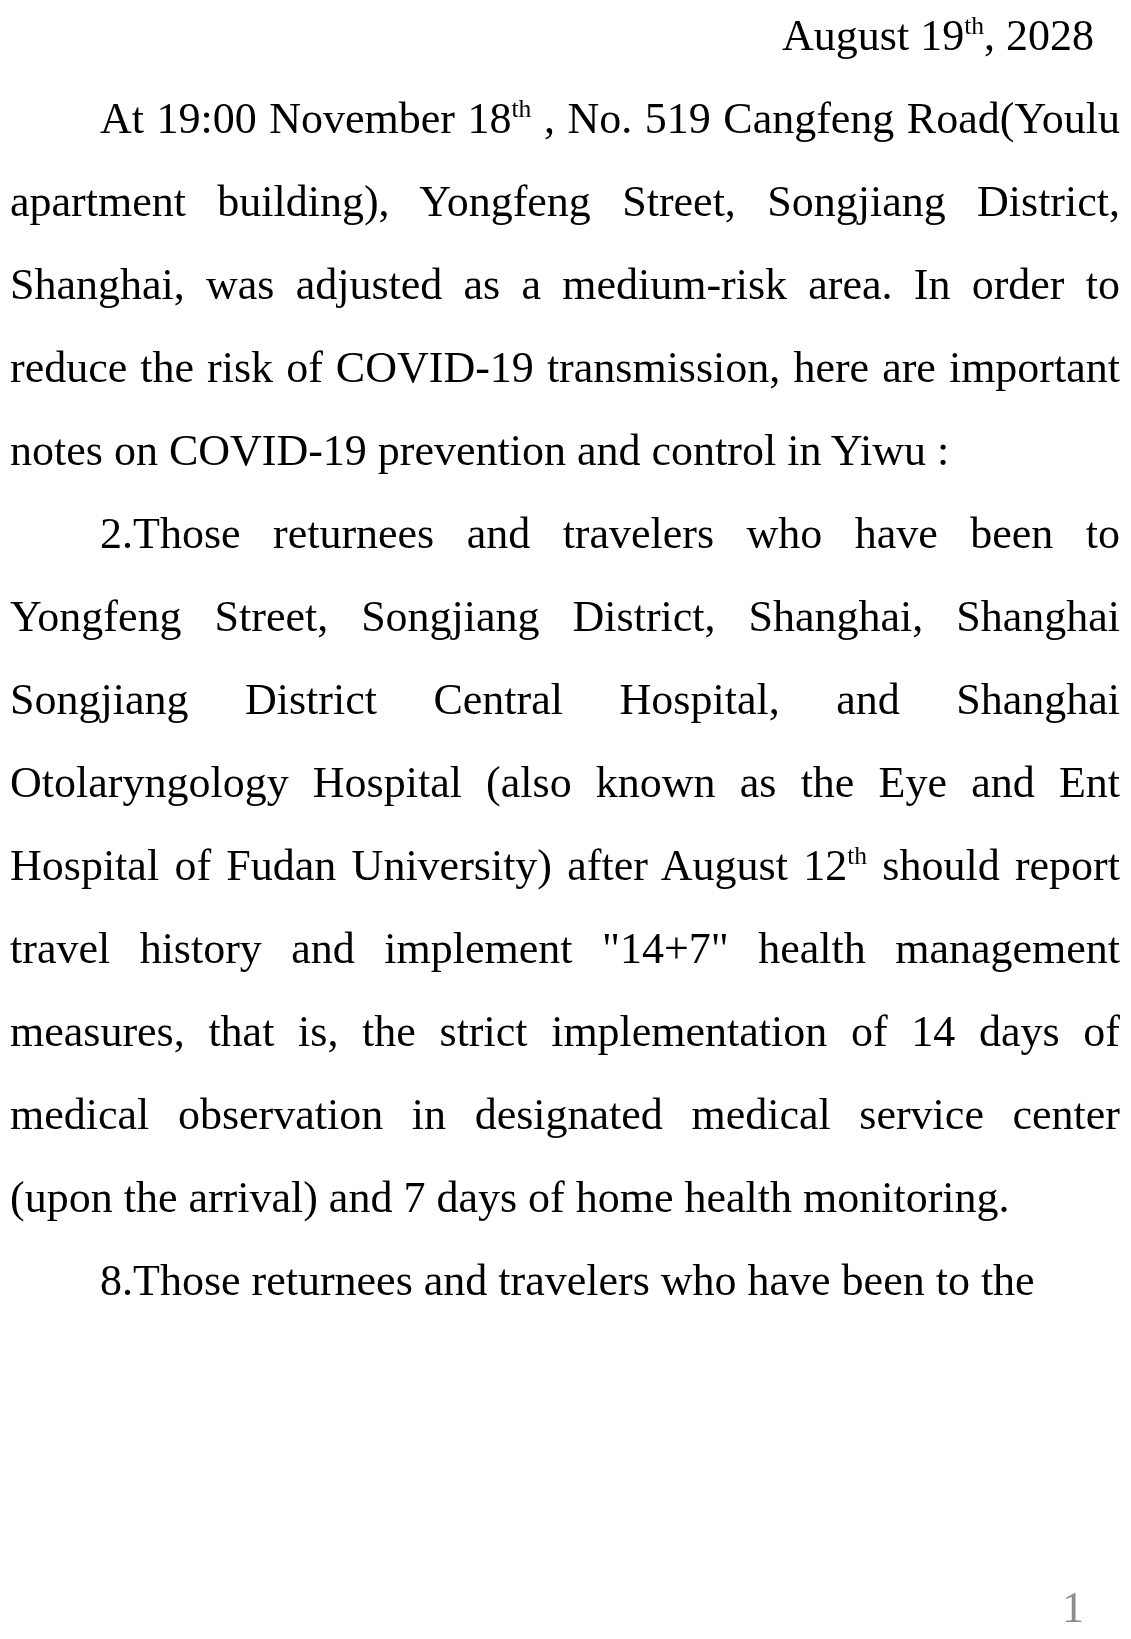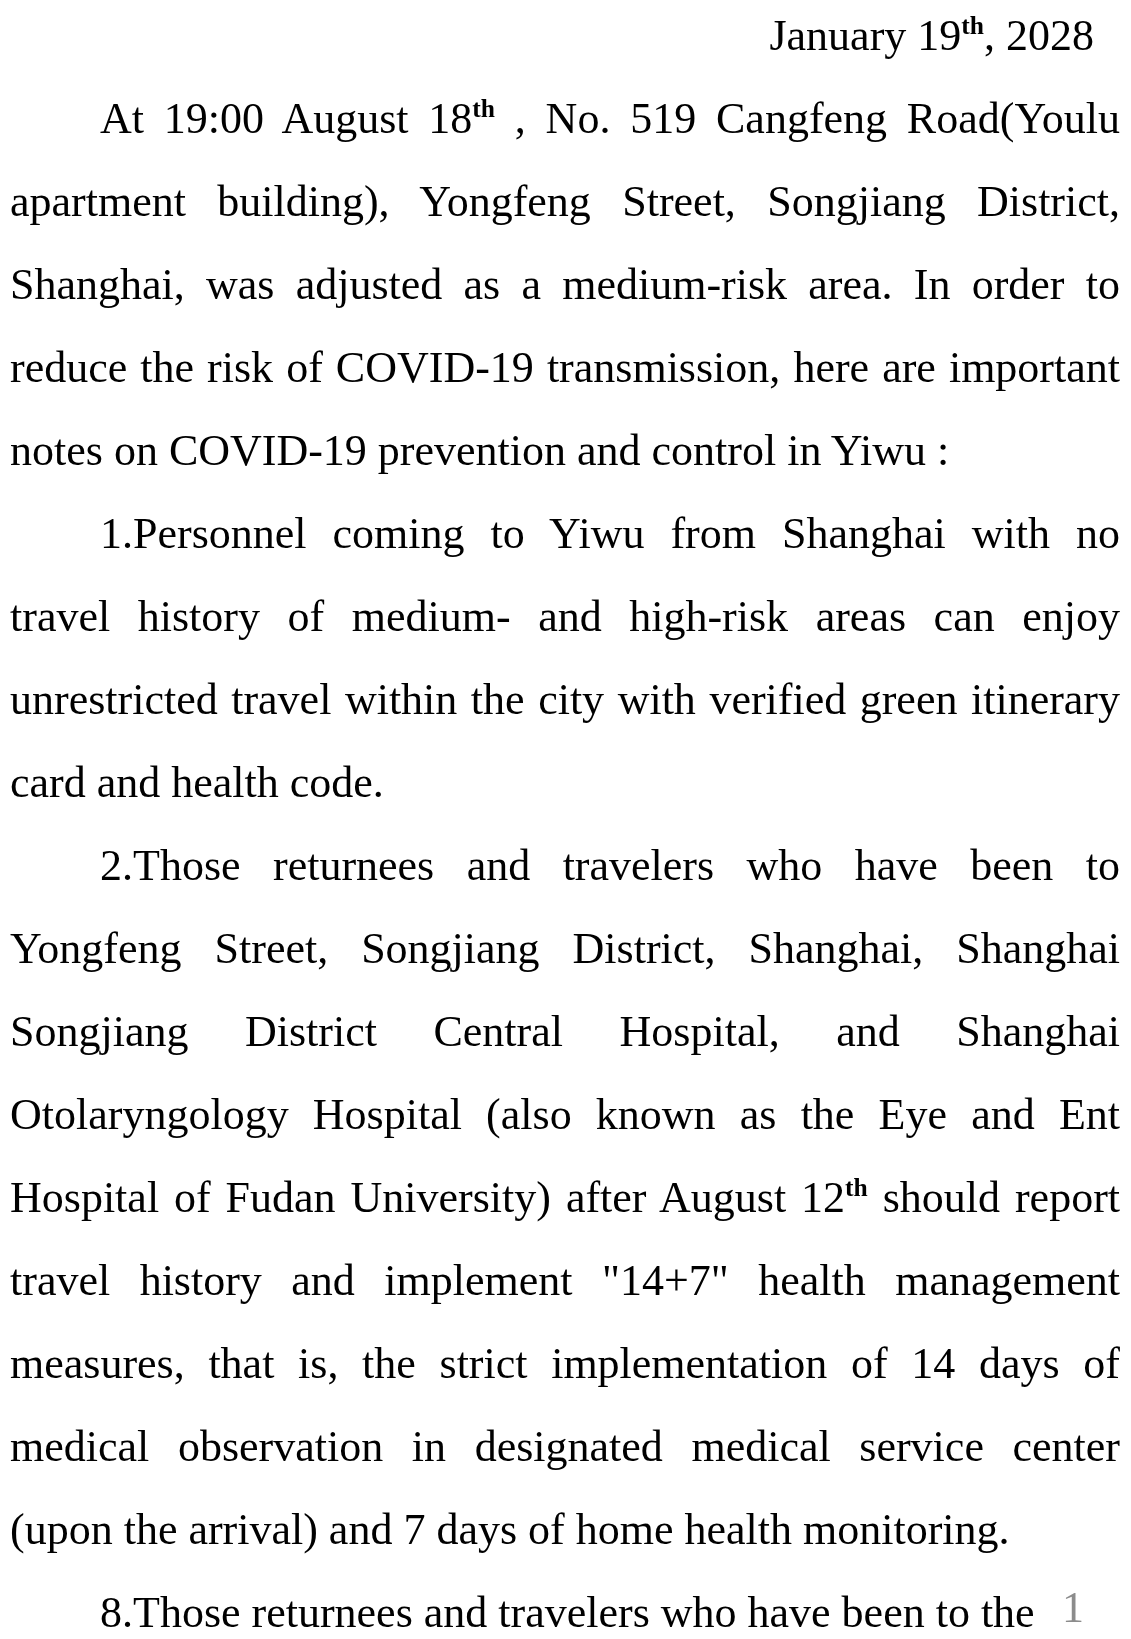--- a/index.html
+++ b/index.html
@@ -32,45 +32,43 @@
     text-align: right;
     padding-right: 26px;
   }
   p.body-para {
     text-indent: 90px;
   }
   sup.ordinal {
     font-size: 0.58em;
     line-height: 0;
     vertical-align: super;
-    font-weight: bold;
   }
   .page-num {
     position: absolute;
     left: 1062px;
     top: 1586px;
     z-index: 0;
     color: #8c8c8c;
     font-size: 44px;
     line-height: 44px;
   }
 </style>
 </head>
 <body>
 
 <div class="page">
 
   <span class="page-num">1</span>
 
   <div class="content">
 
-    <p class="date-line"><span>January 19</span><sup class="ordinal">th</sup><span>, 2028</span></p>
+    <p class="date-line"><span>August 19</span><sup class="ordinal">th</sup><span>, 2028</span></p>
 
-    <p class="body-para"><span>At 19:00 August 18</span><sup class="ordinal">th</sup><span> , No. 519 Cangfeng Road(Youlu apartment building), Yongfeng Street, Songjiang District, Shanghai, was adjusted as a medium-risk area. In order to reduce the risk of COVID-19 transmission, here are important notes on COVID-19 prevention and control in Yiwu :</span></p>
+    <p class="body-para"><span>At 19:00 November 18</span><sup class="ordinal">th</sup><span> , No. 519 Cangfeng Road(Youlu apartment building), Yongfeng Street, Songjiang District, Shanghai, was adjusted as a medium-risk area. In order to reduce the risk of COVID-19 transmission, here are important notes on COVID-19 prevention and control in Yiwu :</span></p>
 
-    <p class="body-para"><span>1.Personnel coming to Yiwu from Shanghai with no travel history of medium- and high-risk areas can enjoy unrestricted travel within the city with verified green itinerary card and health code.</span></p>
 
     <p class="body-para"><span>2.Those returnees and travelers who have been to Yongfeng Street, Songjiang District, Shanghai, Shanghai Songjiang District Central Hospital, and Shanghai Otolaryngology Hospital (also known as the Eye and Ent Hospital of Fudan University) after August 12</span><sup class="ordinal">th</sup><span> should report travel history and implement "14+7" health management measures, that is, the strict implementation of 14 days of medical observation in designated medical service center (upon the arrival) and 7 days of home health monitoring.</span></p>
 
     <p class="body-para"><span>8.Those returnees and travelers who have been to the</span></p>
 
   </div>
 </div>
 
 </body></html>

